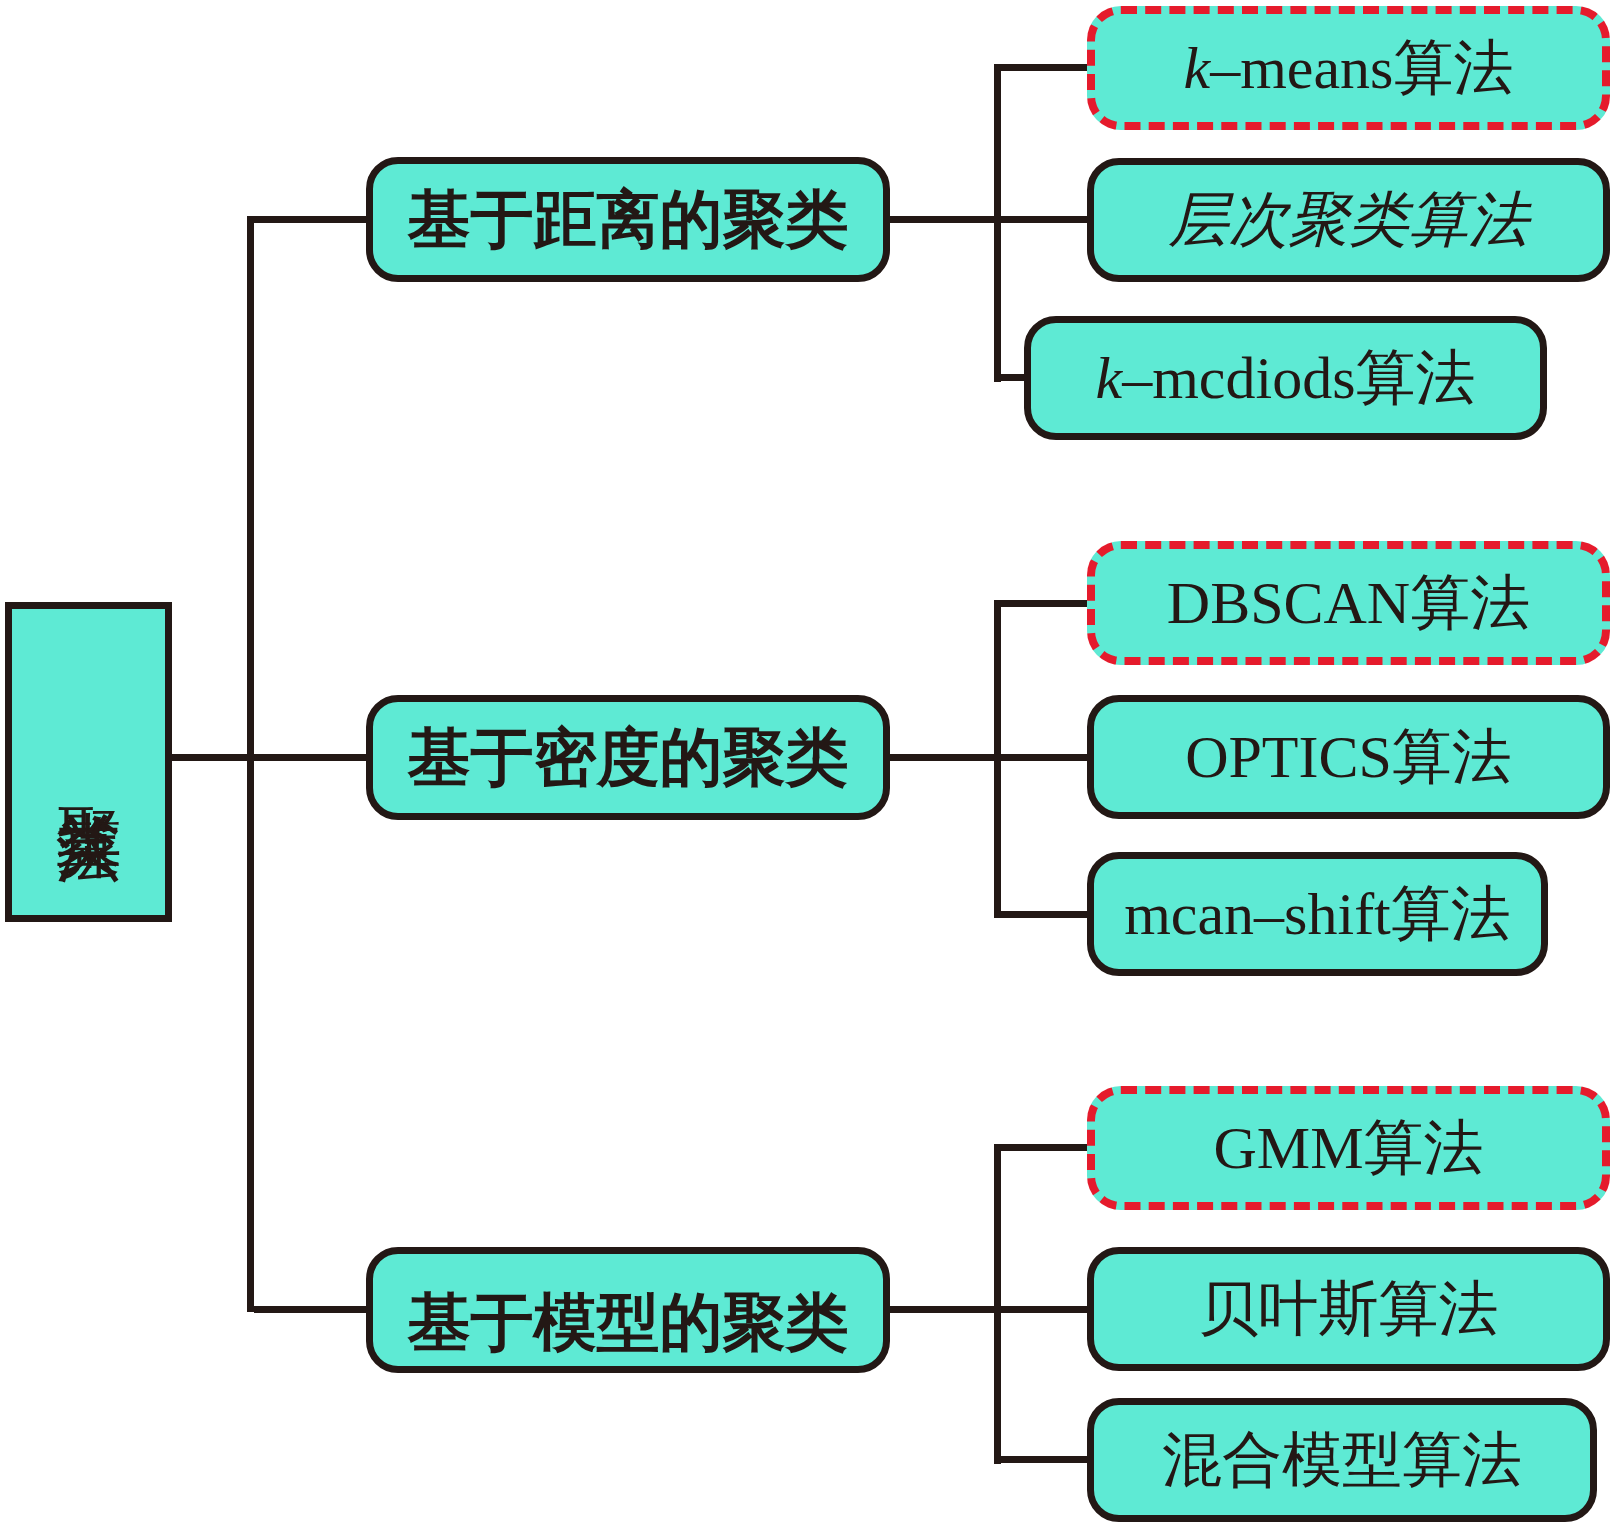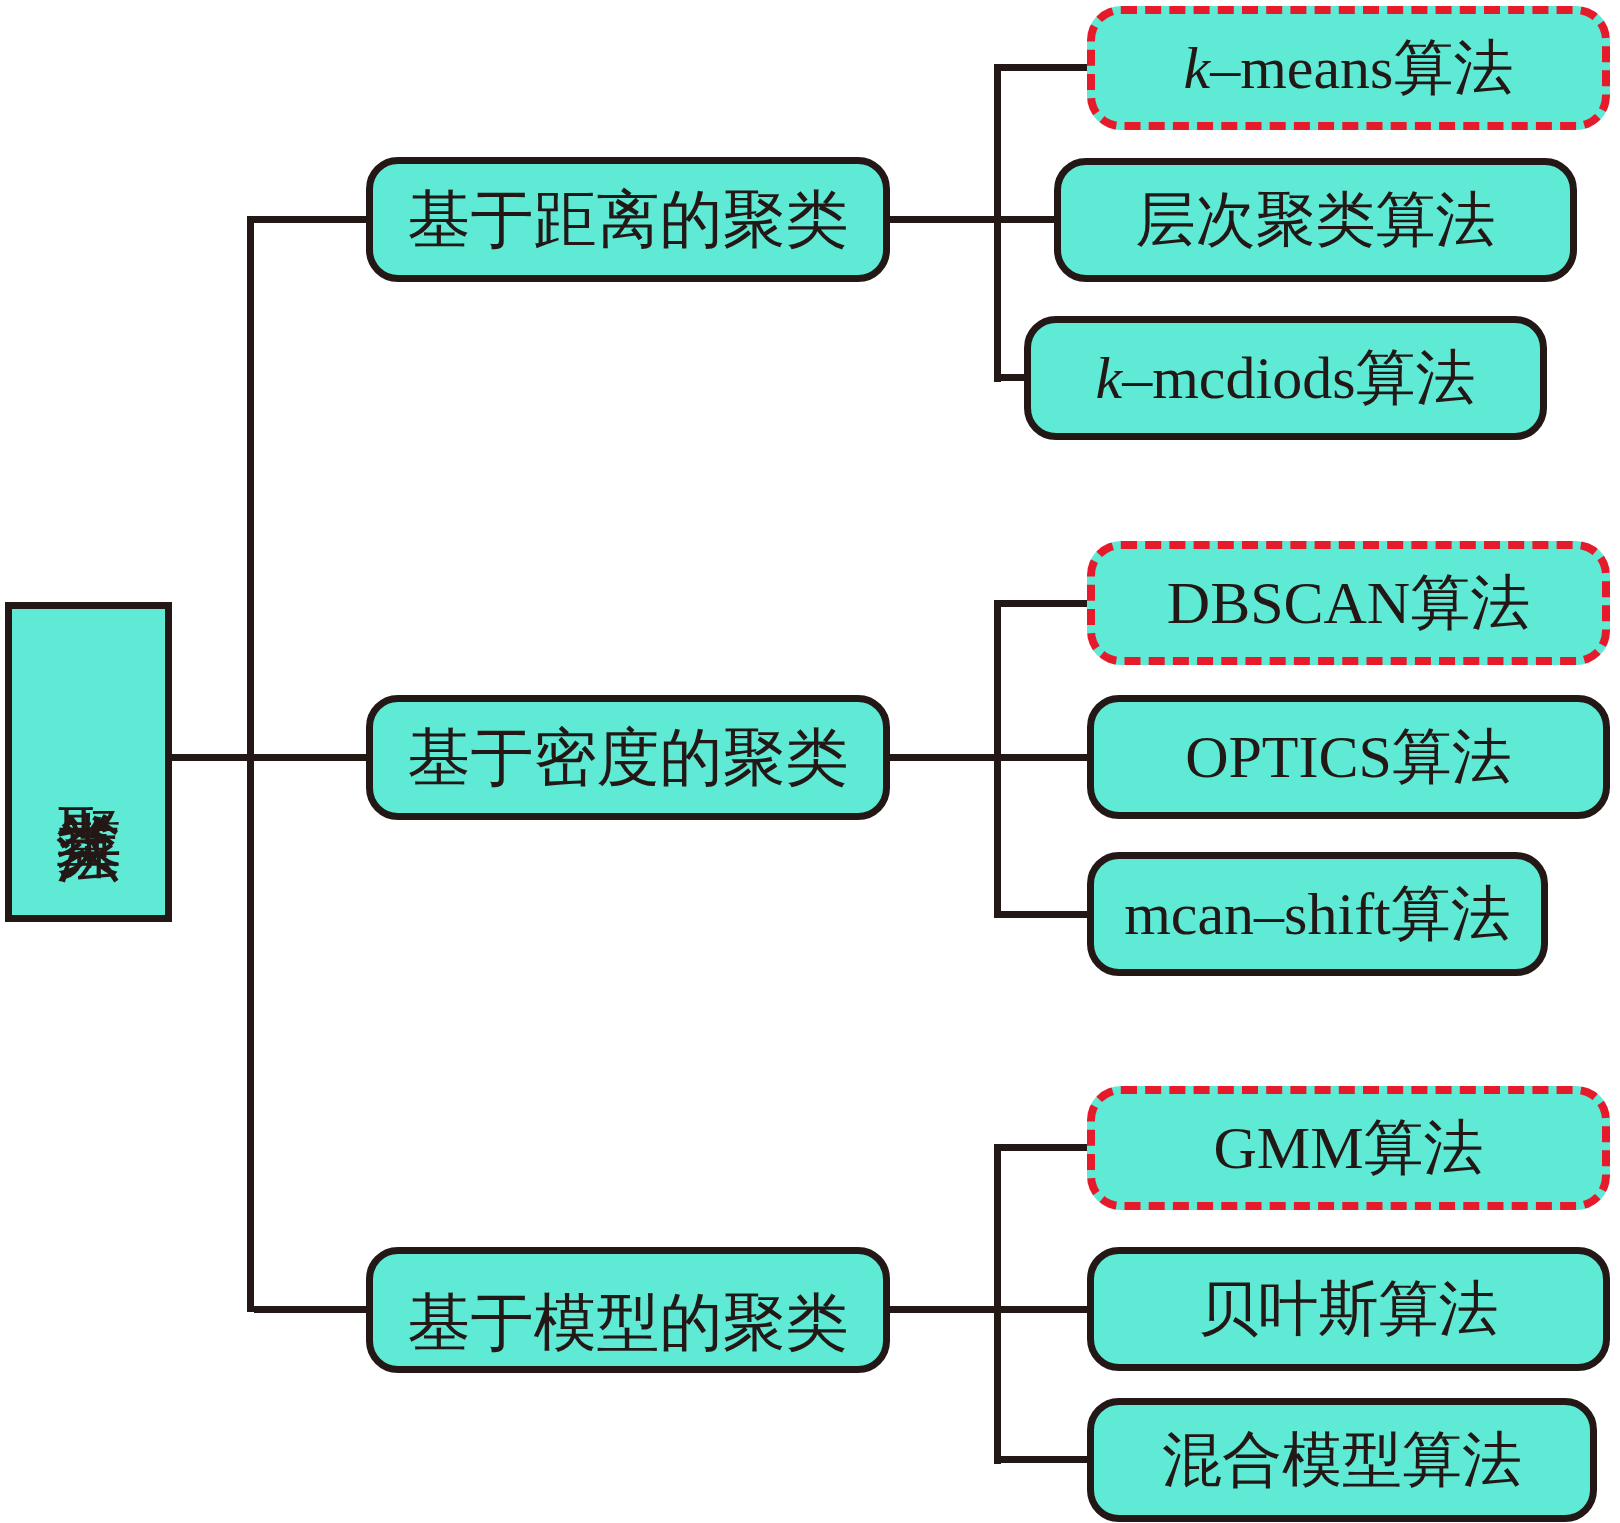--- a/index.html
+++ b/index.html
@@ -25,20 +25,21 @@
     text-orientation:upright;
     font-size:66px;
     letter-spacing:4px;
     line-height:1;
   }
   .box-branch{
     border:7px solid #231815;
     border-radius:32px;
     font-size:63px;
     white-space:nowrap;
+    font-weight:bold;
   }
   .box-leaf{
     border:7px solid #231815;
     border-radius:32px;
     font-size:60px;
     white-space:nowrap;
   }
   .box-leaf.highlight{
     border:8px dashed #e51b2c;
     border-radius:34px;
@@ -80,21 +81,21 @@
   <div class="box box-branch" style="left:366px;top:695px;width:524px;height:125px;">
     <span>基于密度的聚类</span>
   </div>
   <div class="box box-branch" style="left:366px;top:1247px;width:524px;height:126px;align-items:flex-end;">
     <span>基于模型的聚类</span>
   </div>
 
   <div class="box box-leaf highlight" style="left:1087px;top:6px;width:523px;height:124px;">
     <span><span class="prefix-italic">k</span><span>–means算法</span></span>
   </div>
-  <div class="box box-leaf" style="left:1054px;top:158px;width:523px;height:124px;">
+  <div class="box box-leaf" style="left:1087px;top:158px;width:523px;height:124px;font-style:italic;">
     <span><span class="prefix-italic"></span><span>层次聚类算法</span></span>
   </div>
   <div class="box box-leaf" style="left:1024px;top:316px;width:523px;height:124px;">
     <span><span class="prefix-italic">k</span><span>–mcdiods算法</span></span>
   </div>
 
   <div class="box box-leaf highlight" style="left:1087px;top:541px;width:523px;height:124px;">
     <span><span class="prefix-italic"></span><span>DBSCAN算法</span></span>
   </div>
   <div class="box box-leaf" style="left:1087px;top:695px;width:523px;height:124px;">

